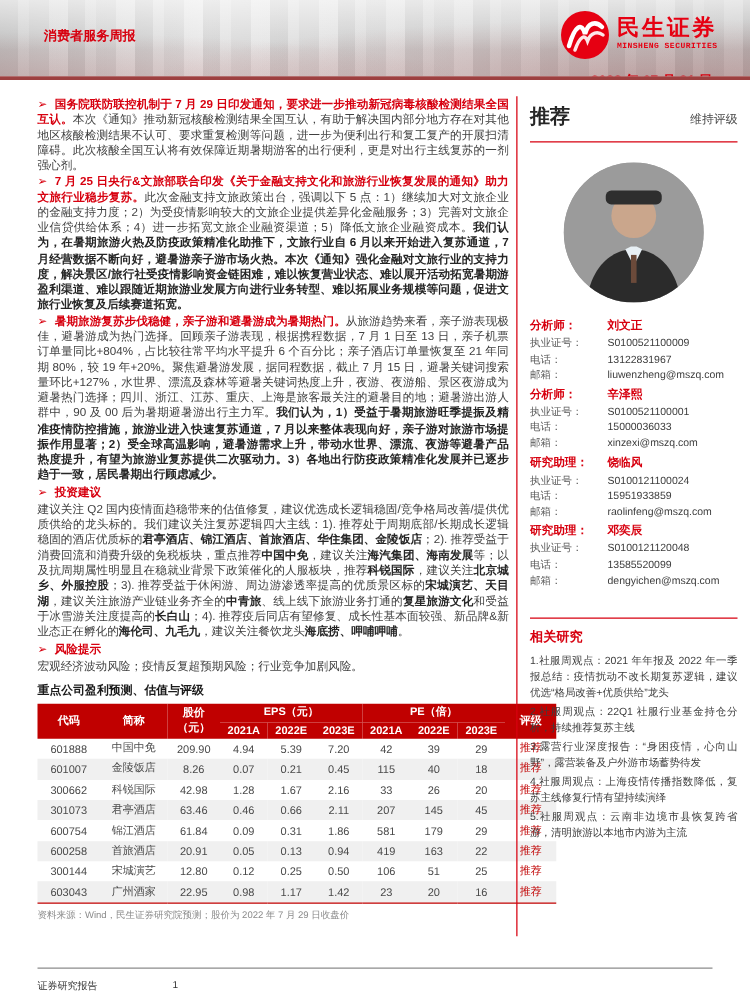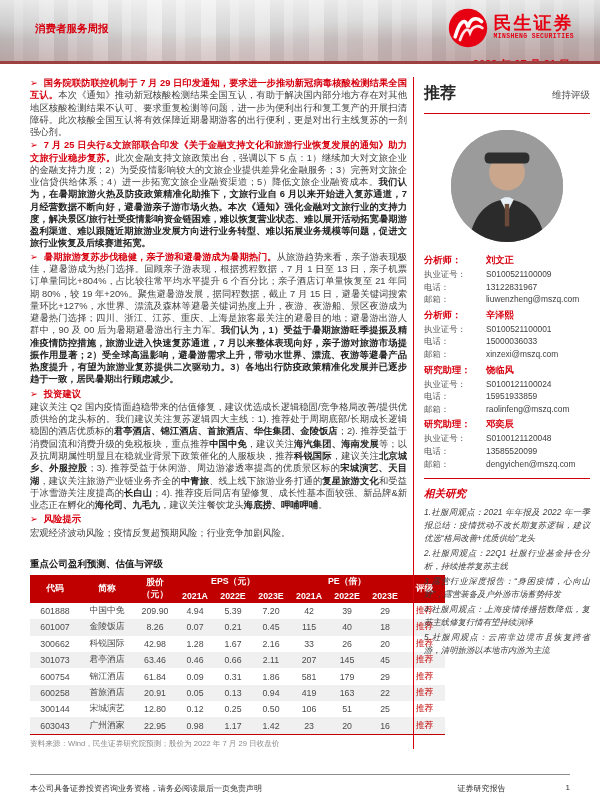--- a/index.html
+++ b/index.html
@@ -42,42 +42,42 @@
   .left-col{width:377px;margin-left:30px;flex:none;}
   .sidebar{flex:1;border-left:1.5px solid var(--accent-red);margin-left:6px;padding:0 10px 0 10px;}
   
   .paras{font-size:9.3px;line-height:1.32;text-align:justify;color:var(--text-dark);}
   .para{margin:0 0 1px 0;}
   .para-header{margin-top:2px;}
   .bullet{color:var(--accent-red);font-weight:bold;margin-right:6px;}
   .seg-rb{color:var(--accent-red);font-weight:bold;}
   .seg-b{color:#262626;font-weight:bold;}
   
-  .tbl-title{font-size:9.5px;font-weight:bold;color:#1a1a1a;margin:19px 0 4px 0;}
+  .tbl-title{font-size:9.5px;font-weight:bold;color:#1a1a1a;margin:7px 0 4px 0;}
   table.stocks{width:377px;border-collapse:collapse;font-size:8.8px;table-layout:fixed;border-bottom:1.5px solid var(--table-red);}
   table.stocks th{background:var(--table-red);color:#fff;font-weight:bold;padding:1.5px 0;text-align:center;}
   table.stocks td{padding:2.2px 0;text-align:center;color:#4a4a4a;}
   table.stocks tbody tr:nth-child(even){background:#f0f0f0;}
   table.stocks .rating-cell{color:var(--table-red);}
   .src-note{font-size:7.6px;color:#8a8a8a;margin-top:4px;}
   
   .rating-row{display:flex;justify-content:space-between;align-items:baseline;margin-top:6px;}
   .rating-main{font-size:16px;font-weight:bold;color:#262626;}
   .rating-sub{font-size:9.5px;color:#4a4a4a;}
   .rating-underline{border-bottom:1.5px solid var(--accent-red);margin-top:9px;}
   .avatar-wrap{display:flex;justify-content:center;margin:16px 0 12px 0;}
   .avatar{width:112px;height:112px;border-radius:50%;overflow:hidden;background:#9b9b9b;flex:none;}
   .person{margin-bottom:3px;}
   .person .role-line{display:flex;margin:2px 0 1px 0;}
   .person .role{font-size:9.3px;font-weight:bold;color:var(--accent-red);width:62px;flex:none;}
   .person .p-name{font-size:9.3px;font-weight:bold;color:var(--accent-red);}
   .person .field{display:flex;font-size:8.4px;line-height:1.5;}
   .person .f-label{color:var(--label-gray);width:62px;flex:none;}
   .person .f-value{color:#3d3d3d;}
-  .related{margin-top:8px;border-top:1.5px solid var(--accent-red);padding-top:8px;font-style:italic;}
+  .related{margin-top:24px;border-top:1.5px solid var(--accent-red);padding-top:8px;}
   .related .rel-title{font-size:10.5px;font-weight:bold;color:var(--accent-red);margin-bottom:5px;}
   .related .rel-item{font-size:8.4px;line-height:1.55;color:#3d3d3d;margin-bottom:2px;text-align:justify;}
   
   .footer{position:absolute;left:30px;right:30px;bottom:6px;border-top:1px solid #8c8c8c;padding-top:8px;display:flex;justify-content:space-between;font-size:8px;color:#333;}
   .footer .f-right{display:flex;gap:60px;}
 </style>
 </head>
 <body>
 
 <div class="banner">
@@ -348,18 +348,17 @@
           <div class="rel-item">2.社服周观点：22Q1 社服行业基金持仓分析，持续推荐复苏主线</div>
           <div class="rel-item">3.露营行业深度报告：“身困疫情，心向山野”，露营装备及户外游市场蓄势待发</div>
           <div class="rel-item">4.社服周观点：上海疫情传播指数降低，复苏主线修复行情有望持续演绎</div>
           <div class="rel-item">5.社服周观点：云南非边境市县恢复跨省游，清明旅游以本地市内游为主流</div>
         </div>
     </div>
   </div>
 </div>
 
 <div class="footer">
-  <span>本公司具备证券投资咨询业务资格，请务必阅读最后一页免责声明</span>
   <span class="f-right">
     <span>证券研究报告</span>
     <span>1</span>
   </span>
 </div>
 
 </body></html>

